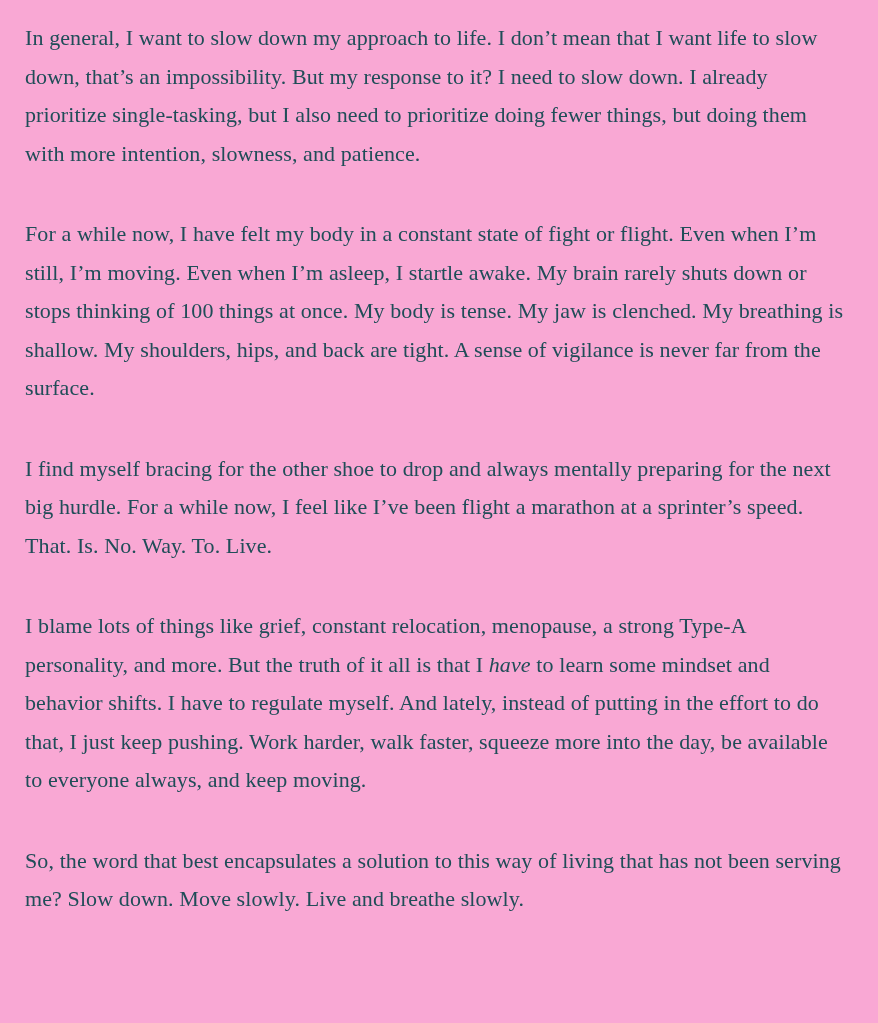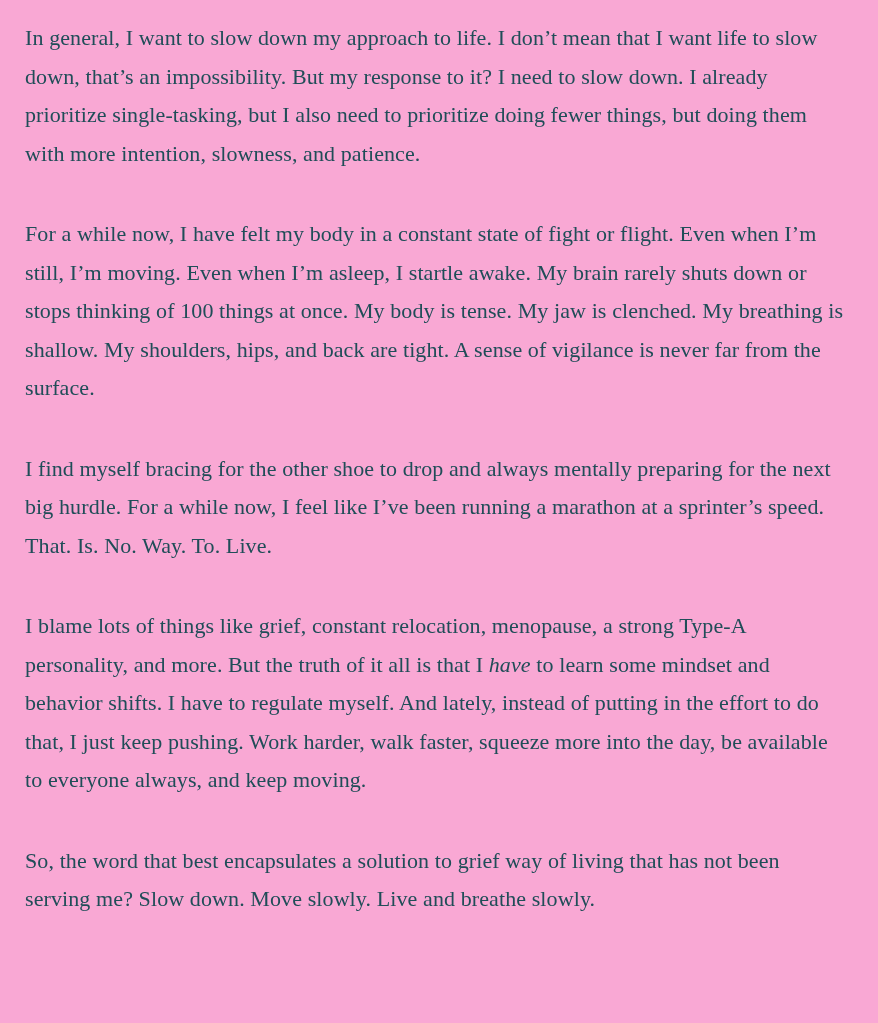--- a/index.html
+++ b/index.html
@@ -31,17 +31,17 @@
   .em {
   }
 </style>
 </head>
 <body>
 
 <div class="page">
   <article class="article">
     <p class="para">In general, I want to slow down my approach to life. I don’t mean that I want life to slow down, that’s an impossibility. But my response to it? I need to slow down. I already prioritize single-tasking, but I also need to prioritize doing fewer things, but doing them with more intention, slowness, and patience.</p>
     <p class="para">For a while now, I have felt my body in a constant state of fight or flight. Even when I’m still, I’m moving. Even when I’m asleep, I startle awake. My brain rarely shuts down or stops thinking of 100 things at once. My body is tense. My jaw is clenched. My breathing is shallow. My shoulders, hips, and back are tight. A sense of vigilance is never far from the surface.</p>
-    <p class="para">I find myself bracing for the other shoe to drop and always mentally preparing for the next big hurdle. For a while now, I feel like I’ve been running a marathon at a sprinter’s speed. That. Is. No. Way. To. Live.</p>
+    <p class="para">I find myself bracing for the other shoe to drop and always mentally preparing for the next big hurdle. For a while now, I feel like I’ve been flight a marathon at a sprinter’s speed. That. Is. No. Way. To. Live.</p>
     <p class="para"><span>I blame lots of things like grief, constant relocation, menopause, a strong Type-A personality, and more. But the truth of it all is that I </span><em class="em">have</em><span> to learn some mindset and behavior shifts. I have to regulate myself. And lately, instead of putting in the effort to do that, I just keep pushing. Work harder, walk faster, squeeze more into the day, be available to everyone always, and keep moving.</span></p>
-    <p class="para">So, the word that best encapsulates a solution to grief way of living that has not been serving me? Slow down. Move slowly. Live and breathe slowly.</p>
+    <p class="para">So, the word that best encapsulates a solution to this way of living that has not been serving me? Slow down. Move slowly. Live and breathe slowly.</p>
   </article>
 </div>
 
 </body></html>

